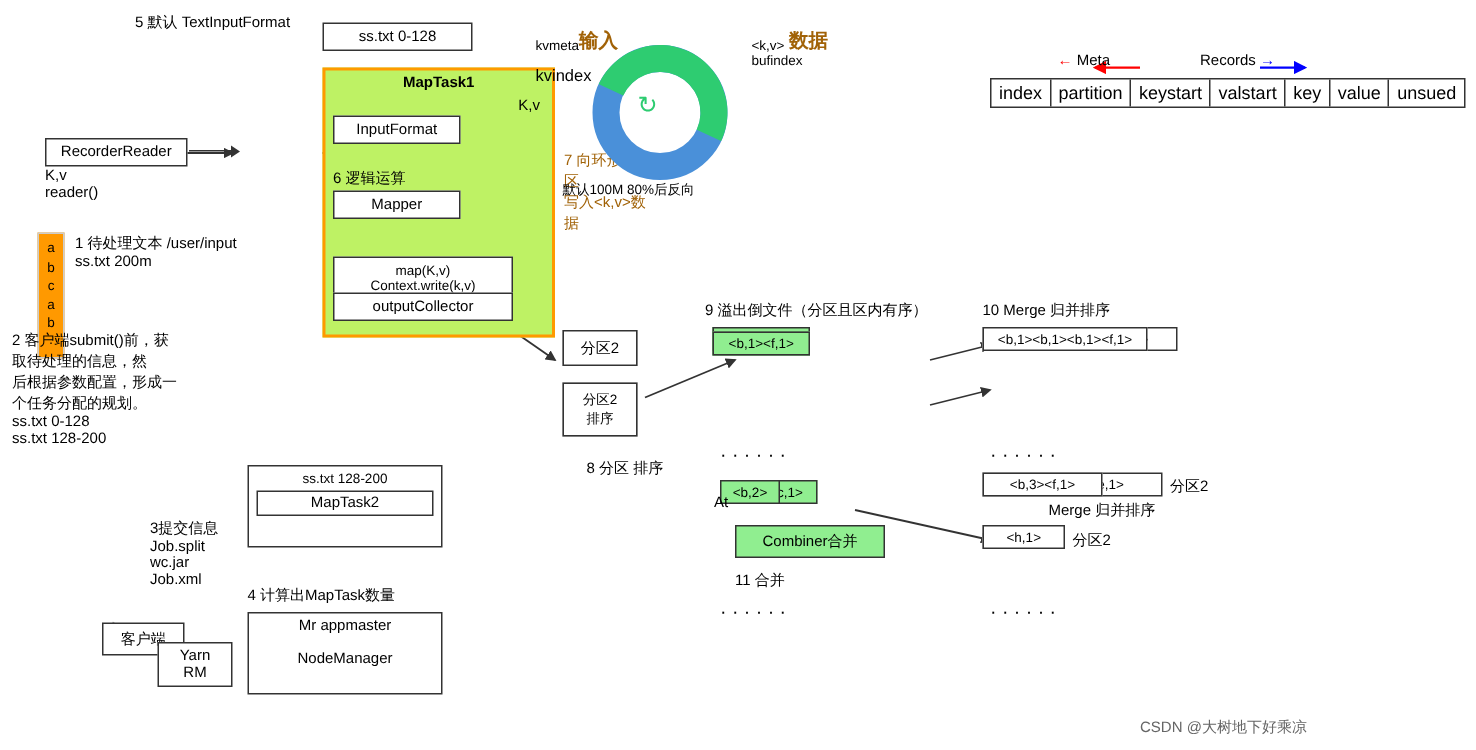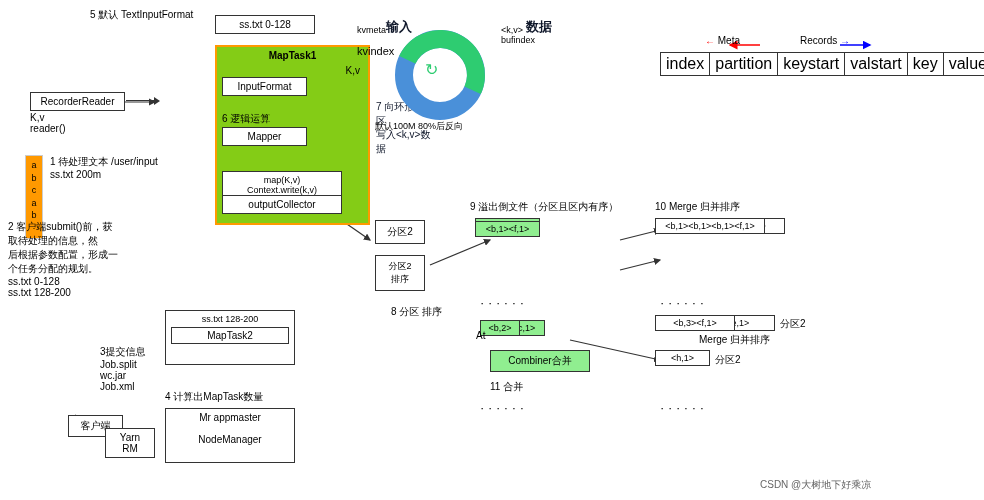--- a/index.html
+++ b/index.html
@@ -21,33 +21,33 @@
     .box {
       position: absolute;
       border: 1px solid #333;
       background: #fff;
       text-align: center;
       padding: 3px 5px;
       font-size: 10px;
     }
     .box-orange {
       border: 2px solid #f90;
-      background: #84cc16;
+      background: #bef264;
     }
     .box-green {
       background: #90ee90;
       border: 1px solid #333;
     }
     .label {
       position: absolute;
       font-size: 10px;
       color: #000;
     }
     .label-red {
-      color: #0f172a;
+      color: #a16207;
       padding-left: 16px;
     }
     
     .donut-container {
       position: absolute;
     }
     .sidebar-letters {
       position: absolute;
       background: #f90;
       width: 18px;
@@ -58,21 +58,21 @@
       border: 1px solid #ccc;
     }
     .table-header {
       position: absolute;
       display: flex;
       border: 1px solid #333;
     }
     .table-cell {
       border-right: 1px solid #333;
       padding: 2px 5px;
-      font-size: 16px;
+      font-size: 12px;
       white-space: nowrap;
       text-align: center;
     }
     .table-cell:last-child {
       border-right: none;
     }
     svg.arrows-layer {
       position: absolute;
       top: 0; left: 0;
       width: 984px;

